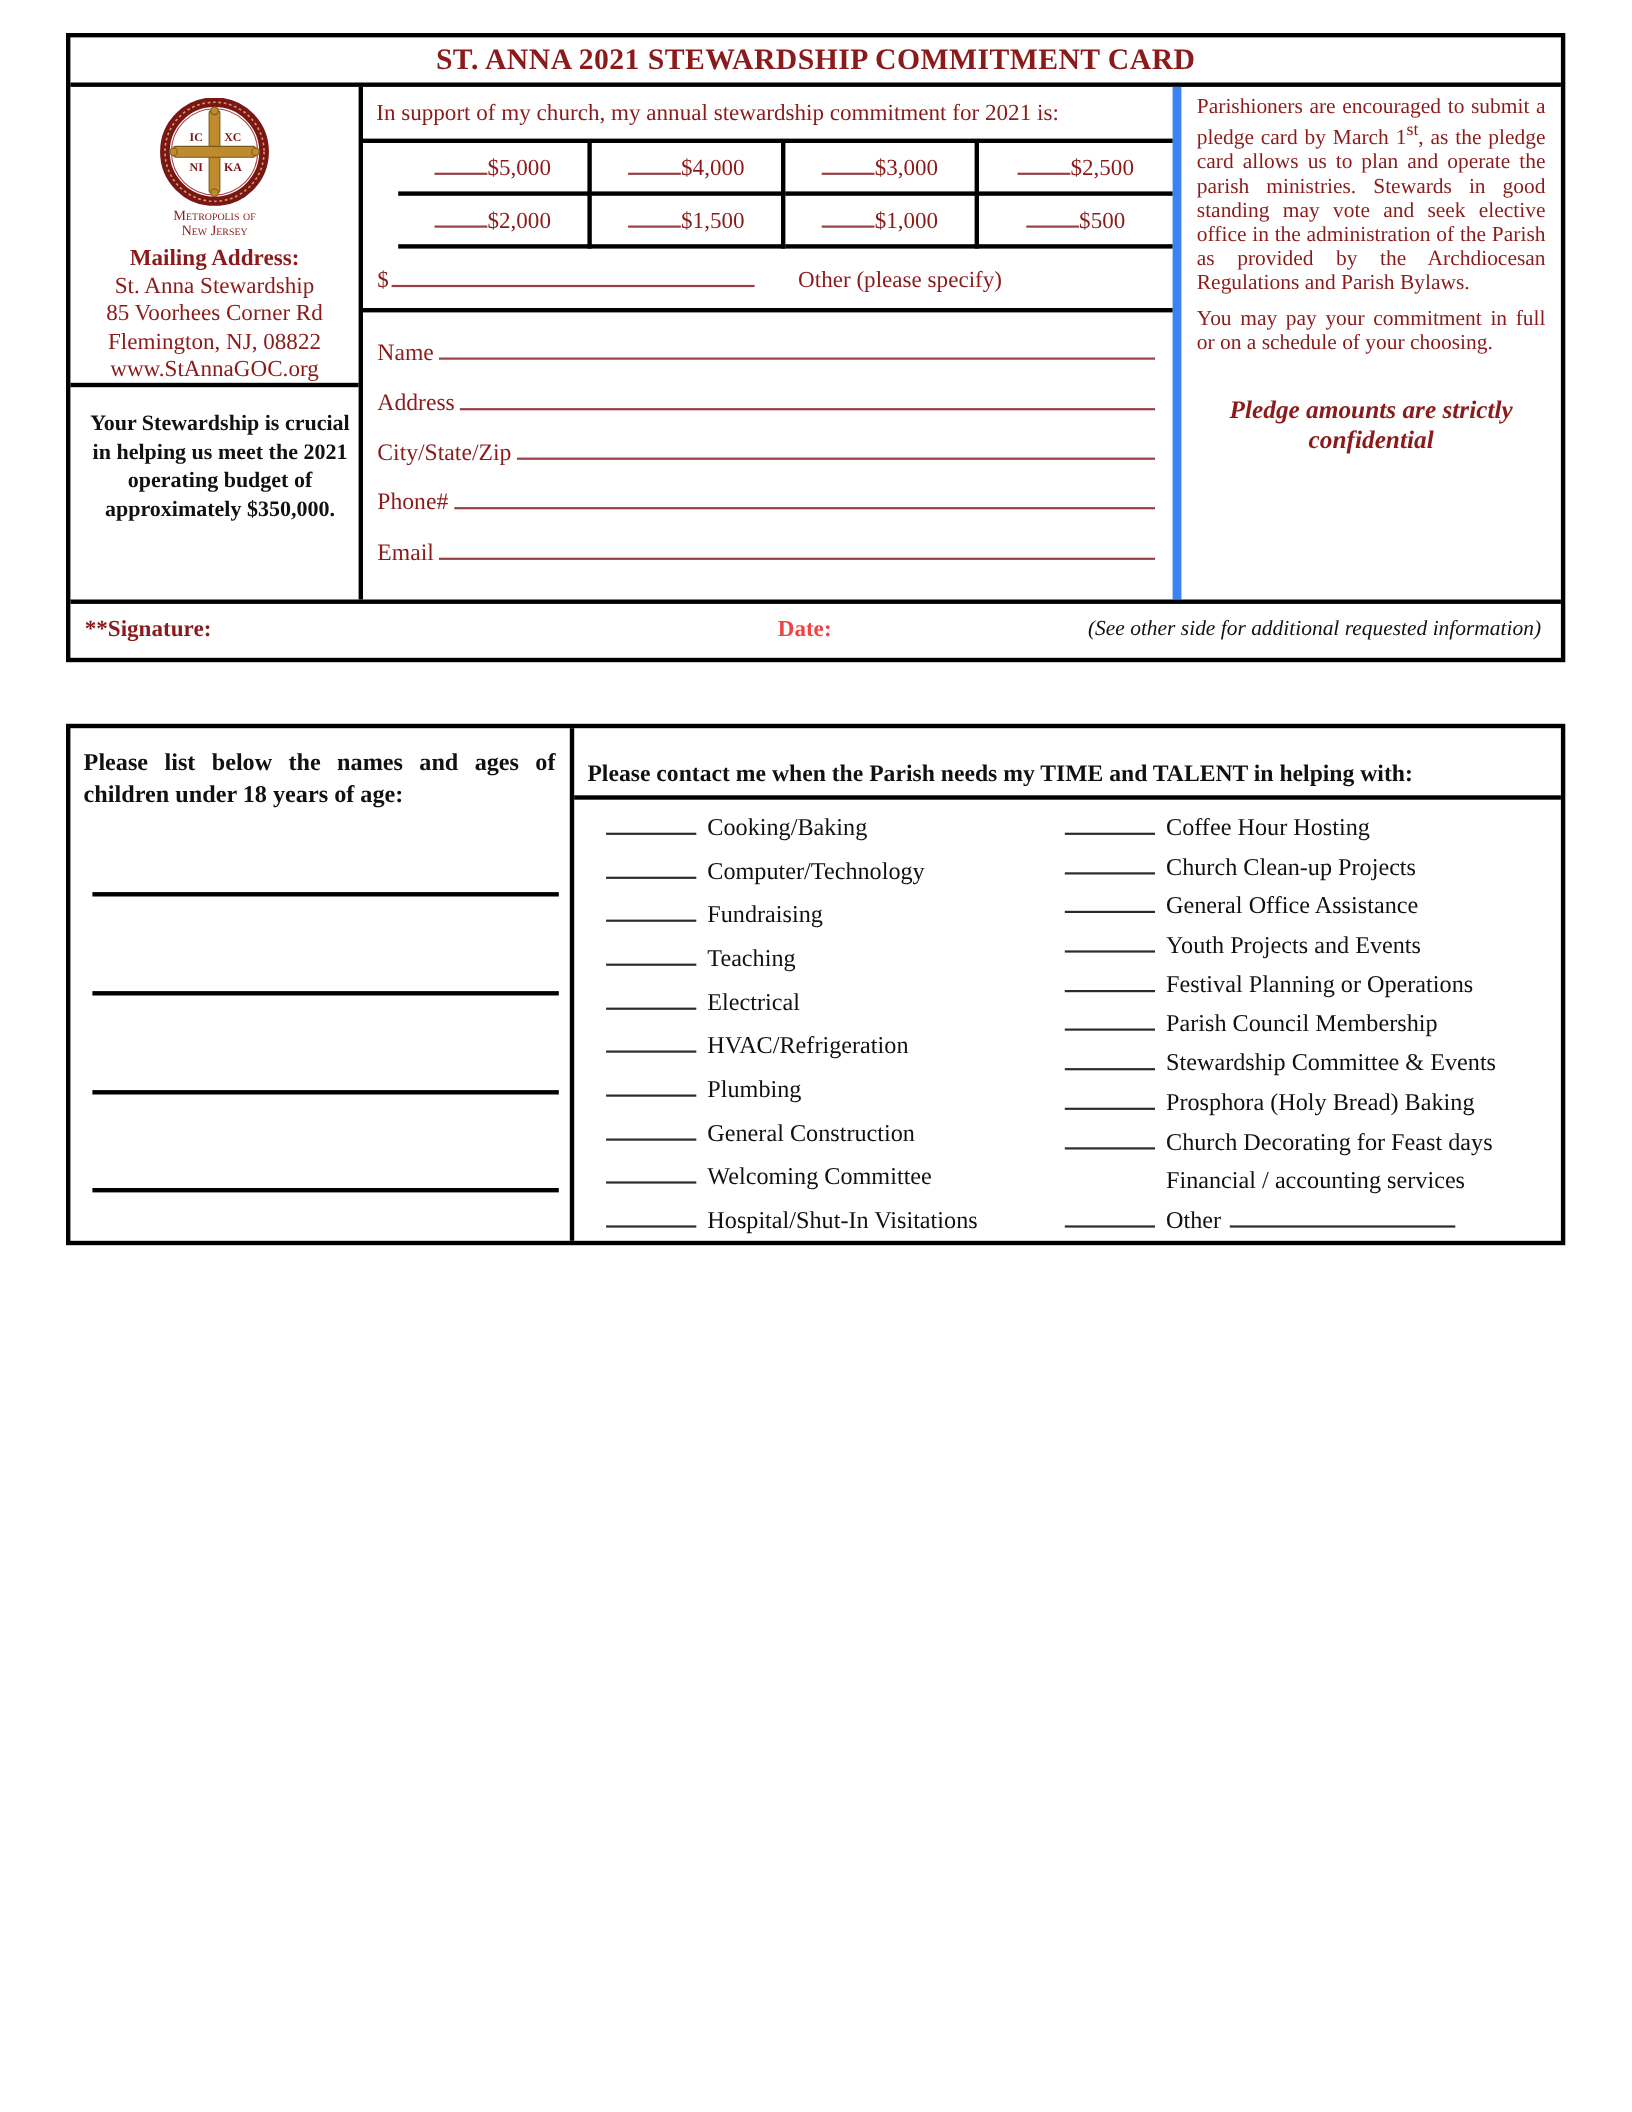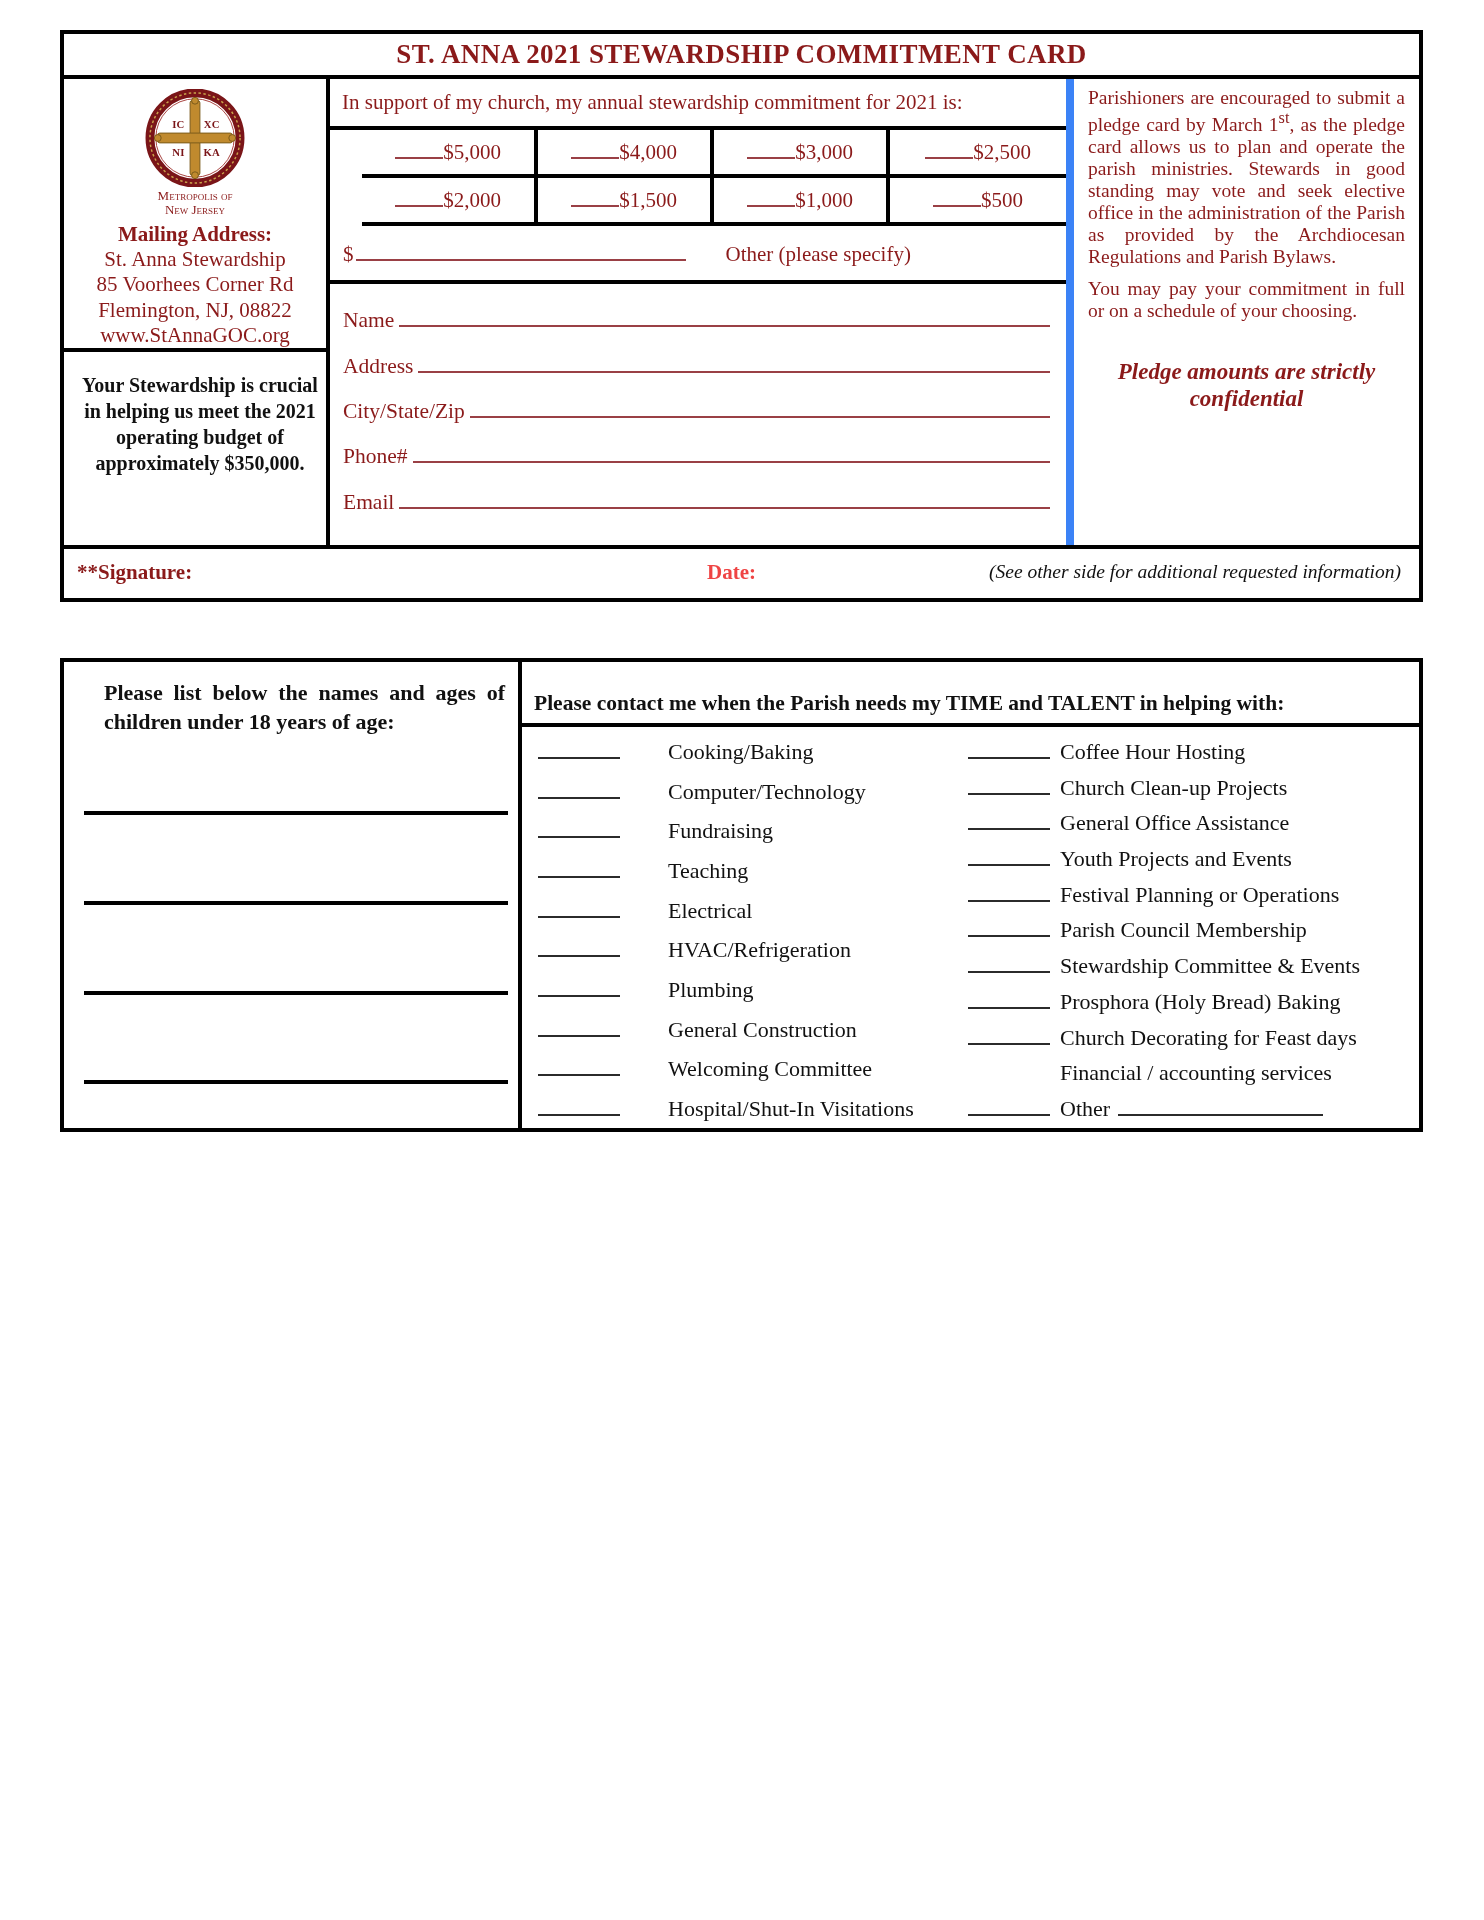--- a/index.html
+++ b/index.html
@@ -48,30 +48,30 @@
   .sig-label{position:absolute;left:13px;top:50%;transform:translateY(-50%);
              color:#8B1A1A;font-weight:bold;font-size:21px;}
   .date-label{position:absolute;left:643px;top:50%;transform:translateY(-50%);
               color:#ef4444;font-weight:bold;font-size:21px;}
   .sig-note{position:absolute;right:18px;top:50%;transform:translateY(-50%);
             color:#111;font-style:italic;font-size:19.5px;}
 
   
   .card2{top:658px;height:474px;display:grid;grid-template-columns:458px 1fr;}
   .children-cell{border-right:4px solid #000;position:relative;padding:16px 13px 0 12px;box-sizing:border-box;}
-  .children-heading{font-weight:bold;font-size:22px;line-height:1.32;text-align:justify;color:#111;margin-left:28px;}
+  .children-heading{font-weight:bold;font-size:22px;line-height:1.32;text-align:justify;color:#111;}
   .child-line{position:absolute;left:20px;right:10px;height:4px;background:#000;}
 
   .talent-cell{display:flex;flex-direction:column;min-height:0;}
   .talent-header{height:65px;box-sizing:border-box;border-bottom:4px solid #000;display:flex;align-items:flex-end;
                  padding:0 0 7px 12px;font-weight:bold;font-size:21.5px;color:#111;}
   .talent-lists{flex:1;display:grid;grid-template-columns:446px 1fr;padding:12px 6px 6px 0;min-height:0;}
   .talent-col{display:flex;flex-direction:column;justify-content:space-between;}
   .talent-row{display:flex;align-items:baseline;font-size:22px;color:#111;}
-  .talent-col-left .talent-row{padding-left:16px;gap:38px;}
+  .talent-col-left .talent-row{padding-left:29px;}
   .talent-blank{display:inline-block;width:82px;border-bottom:2px solid #2b2b2b;margin-right:10px;flex:none;}
   .talent-blank.hidden{visibility:hidden;}
   .talent-trail{display:inline-block;width:205px;border-bottom:2px solid #2b2b2b;margin-left:8px;flex:none;}
 </style>
 </head>
 <body>
 
 <div class="page">
 
   <section class="card card1">

